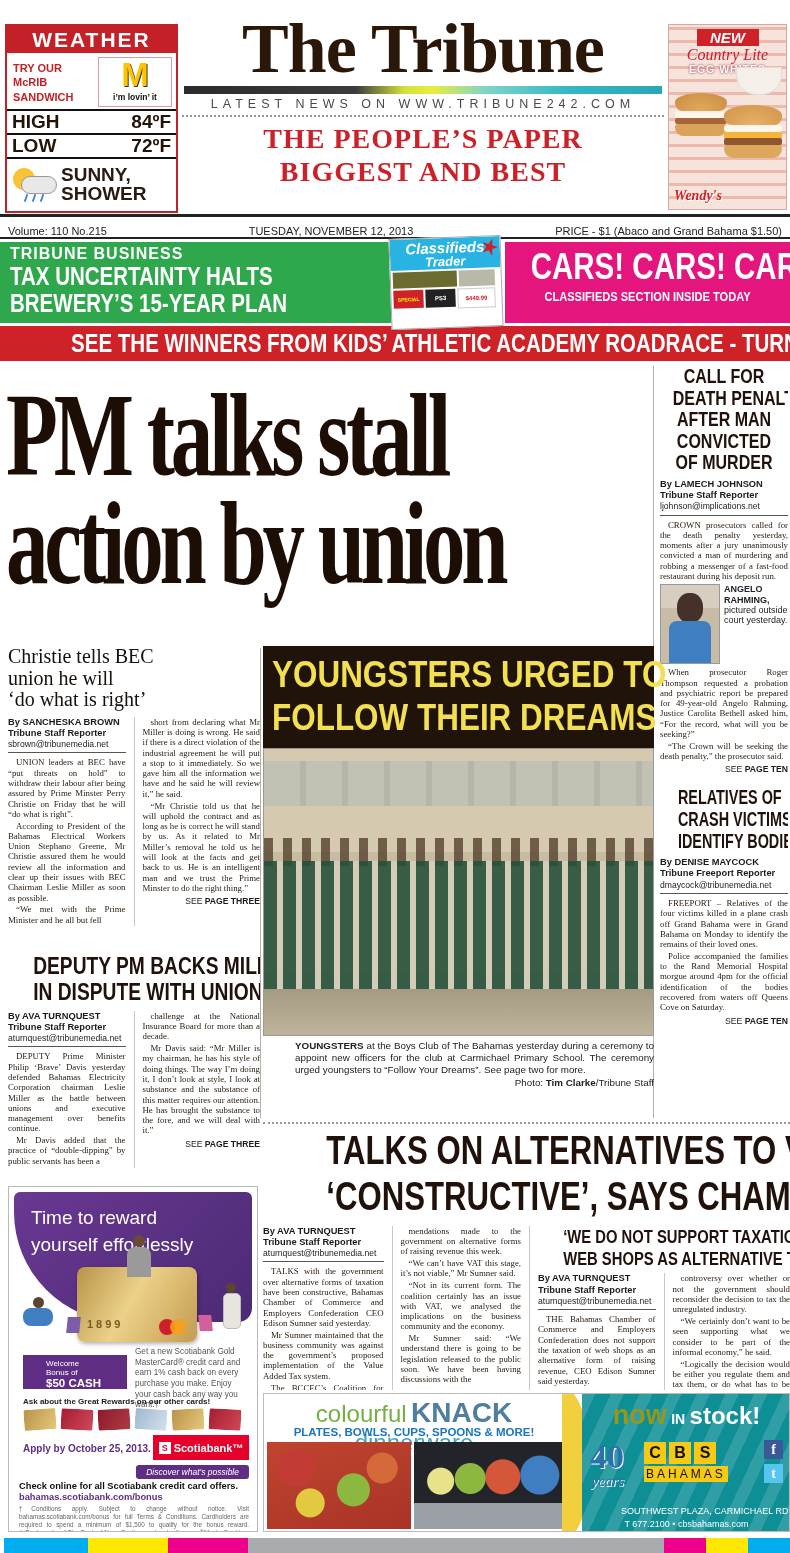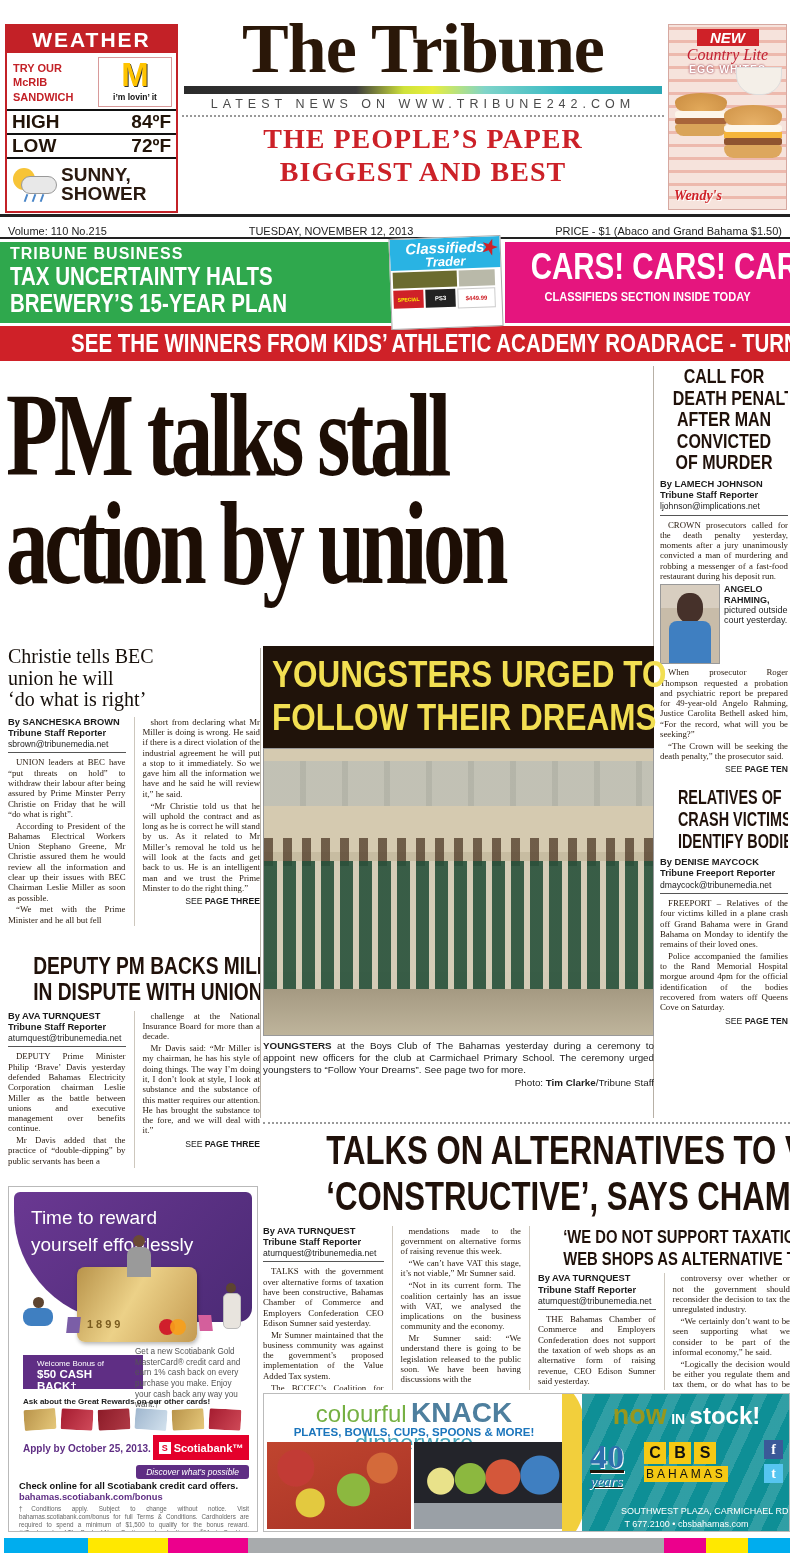--- a/index.html
+++ b/index.html
@@ -263,21 +263,21 @@
         <span class="ln" style="font-size:37px;line-height:1.15;transform:scaleX(.85);">YOUNGSTERS URGED TO</span>
         <span class="ln" style="font-size:37px;line-height:1.15;transform:scaleX(.85);">FOLLOW THEIR DREAMS</span>
       </div>
     </div>
     <div class="photo-frame" style="position:relative;height:286px;overflow:hidden;background:linear-gradient(180deg,#d5cab0 0 36%,#c7bca1 36% 78%,#beb49b 78% 100%);">
       <div style="position:absolute;left:0;right:0;top:4%;height:16%;background:repeating-linear-gradient(90deg,#aab6ba 0 36px,#8d9ba0 36px 42px);opacity:.45;"></div>
       <div style="position:absolute;left:0;right:0;top:31%;height:10%;background:repeating-linear-gradient(90deg,#56422f 0 9px,transparent 9px 19px);opacity:.8;"></div>
       <div style="position:absolute;left:0;right:0;top:39%;height:45%;background:repeating-linear-gradient(90deg,#25503a 0 13px,#d6cfba 13px 19px);opacity:.88;"></div>
       <div style="position:absolute;left:0;right:0;bottom:0;height:16%;background:linear-gradient(180deg,rgba(90,75,55,.25),rgba(90,75,55,0));"></div>
     </div>
-    <div class="caption" style="margin-top:4px;">
+    <div class="caption" style="margin-top:4px;margin-left:32px;">
       <b>YOUNGSTERS</b>
       <span>at the Boys Club of The Bahamas yesterday during a ceremony to appoint new officers for the club at Carmichael Primary School. The ceremony urged youngsters to “Follow Your Dreams”. See page two for more.</span>
       <div style="text-align:right;">
         <span>Photo:</span>
         <b>Tim Clarke</b><span>/Tribune Staff</span>
       </div>
     </div>
   </div>
 
   <div class="abs dotted" style="left:263px;top:1122px;width:527px;"></div>
@@ -356,21 +356,21 @@
       <div style="position:absolute;left:14px;top:0;width:12px;height:12px;border-radius:50%;background:#6b4a35;"></div>
       <div style="position:absolute;left:8px;top:12px;width:24px;height:30px;border-radius:8px 8px 0 0;background:#9a9a9a;"></div>
     </div>
     <div style="position:absolute;left:212px;top:96px;width:22px;height:48px;">
       <div style="position:absolute;left:5px;top:0;width:10px;height:10px;border-radius:50%;background:#5d4430;"></div>
       <div style="position:absolute;left:2px;top:10px;width:16px;height:34px;border-radius:5px;background:#e8e4de;border:1px solid #bbb;"></div>
     </div>
     <div style="position:absolute;left:58px;top:130px;width:13px;height:16px;background:#7b5ea7;transform:skewX(-6deg);"></div>
     <div style="position:absolute;left:190px;top:128px;width:13px;height:16px;background:#d45f9c;transform:skewX(6deg);"></div>
 
-    <div style="position:absolute;left:14px;top:168px;width:120px;height:34px;background:#5f2e84;color:#fff;padding:4px 14px;box-sizing:border-box;">
+    <div style="position:absolute;left:14px;top:168px;width:104px;height:34px;background:#5f2e84;color:#fff;padding:4px 23px;box-sizing:border-box;">
       <div style="font-size:8px;">Welcome Bonus of</div>
       <div style="font-size:11.5px;font-weight:bold;">$50 CASH BACK†</div>
     </div>
     <div style="position:absolute;left:126px;top:160px;width:114px;font-size:8.2px;line-height:1.3;color:#555;">Get a new Scotiabank Gold MasterCard® credit card and earn 1% cash back on every purchase you make. Enjoy your cash back any way you want.†</div>
     <div style="position:absolute;left:14px;top:210px;font-size:8px;font-weight:bold;color:#222;">Ask about the Great Rewards on our other cards!</div>
     <div style="position:absolute;left:14px;top:221px;display:flex;gap:3px;">
       <div class="minicard" style="background:linear-gradient(120deg,#b8934a,#e6c87a);transform:rotate(-4deg);"></div>
       <div class="minicard" style="background:linear-gradient(120deg,#a51c30,#d04a5a);transform:rotate(3deg);"></div>
       <div class="minicard" style="background:linear-gradient(120deg,#8c1b28,#b03a46);transform:rotate(-3deg);"></div>
       <div class="minicard" style="background:linear-gradient(120deg,#9fb6ce,#d3e2ee);transform:rotate(4deg);"></div>
@@ -400,21 +400,21 @@
     <div style="position:absolute;left:150px;top:48px;width:148px;height:87px;
                 background:radial-gradient(circle at 18% 45%,#e9e28a 0 13px,transparent 14px),radial-gradient(circle at 38% 42%,#8cb83f 0 15px,transparent 16px),radial-gradient(circle at 60% 40%,#d4573a 0 17px,transparent 18px),radial-gradient(circle at 85% 38%,#3f7fc1 0 19px,transparent 20px),linear-gradient(180deg,#23242a 0 70%,#9aa0a6 70% 100%);"></div>
     <div style="position:absolute;left:298px;top:-6px;width:28px;height:152px;background:#f2cf3c;border-radius:0 100% 100% 0 / 0 80px 80px 0;"></div>
     <div style="position:absolute;left:318px;top:0;width:209px;height:139px;
                 background:repeating-linear-gradient(115deg,rgba(255,255,255,.14) 0 12px,rgba(255,255,255,0) 12px 26px),#0e8f96;">
       <div class="sans" style="text-align:center;margin-top:6px;">
         <span style="color:#97971d;font-weight:bold;font-size:27px;">now</span>
         <span style="color:#fff;font-weight:bold;font-size:14px;">IN</span>
         <span style="color:#fff;font-weight:bold;font-size:24px;">stock!</span>
       </div>
-      <div style="position:absolute;left:8px;top:48px;text-align:left;text-decoration:underline;">
+      <div style="position:absolute;left:8px;top:48px;text-align:right;">
         <div style="color:#2f6fad;font-weight:bold;font-size:34px;line-height:.9;text-shadow:1px 1px 0 #fff;">40</div>
         <div style="color:#2f6fad;font-style:italic;font-size:15px;text-shadow:1px 1px 0 #fff;">years</div>
       </div>
       <div style="position:absolute;left:62px;top:48px;">
         <div style="display:flex;gap:3px;">
           <span class="sans" style="width:22px;height:22px;background:#f5c914;color:#111;font-weight:bold;font-size:16px;text-align:center;line-height:22px;">C</span>
           <span class="sans" style="width:22px;height:22px;background:#f5c914;color:#111;font-weight:bold;font-size:16px;text-align:center;line-height:22px;">B</span>
           <span class="sans" style="width:22px;height:22px;background:#f5c914;color:#111;font-weight:bold;font-size:16px;text-align:center;line-height:22px;">S</span>
         </div>
         <div class="sans" style="margin-top:2px;background:#f5c914;color:#111;font-size:12px;letter-spacing:3px;text-align:center;padding:1px 2px;">BAHAMAS</div>

